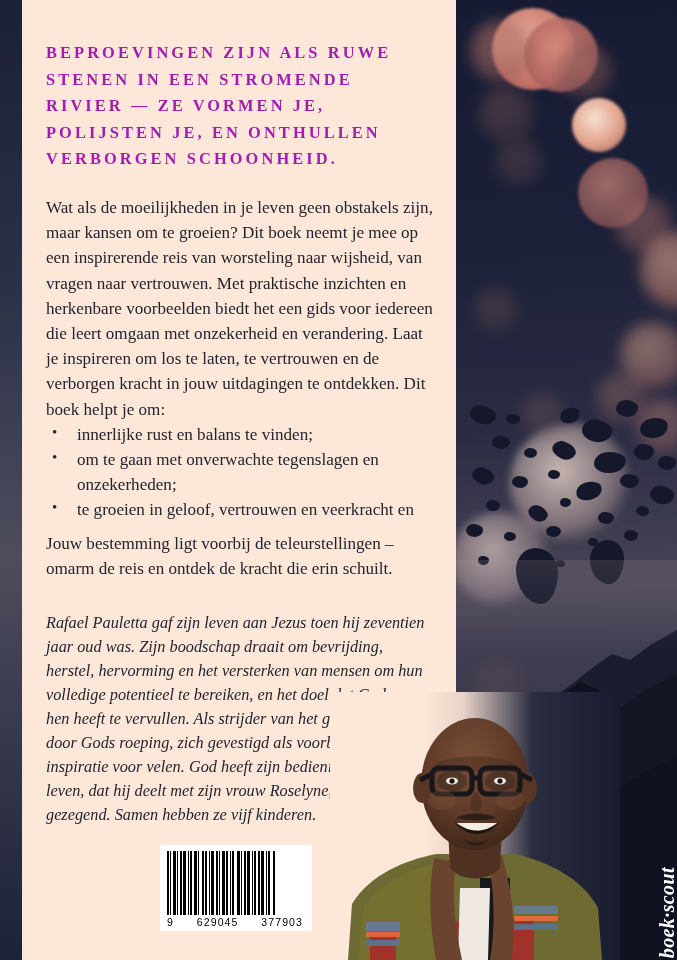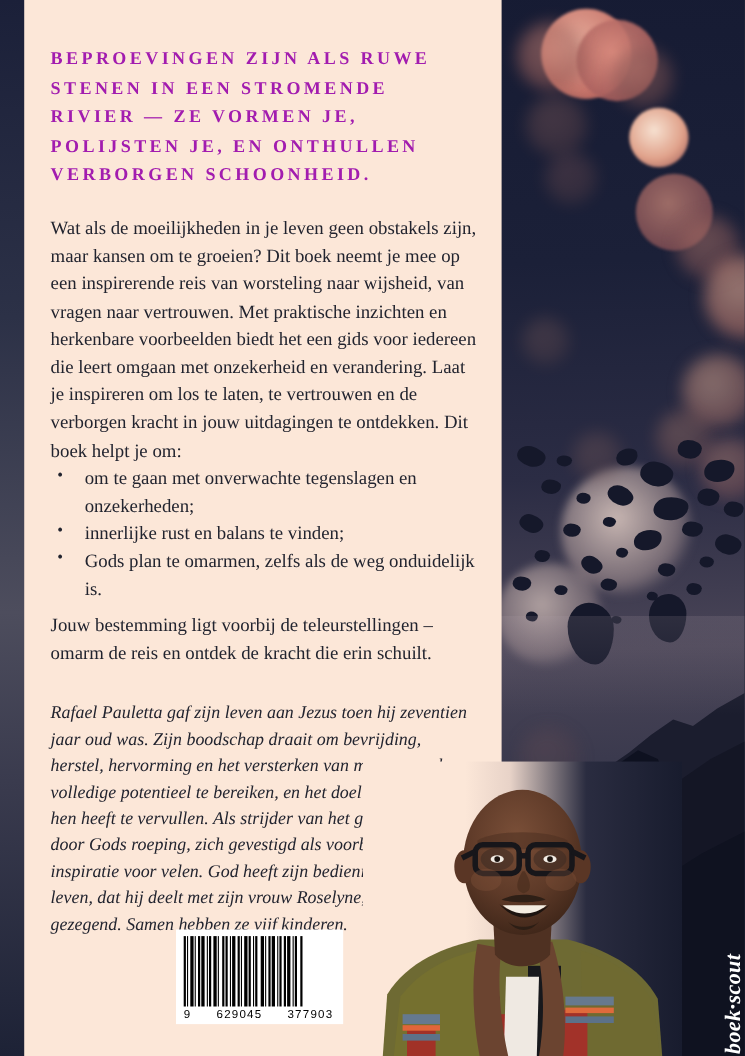--- a/index.html
+++ b/index.html
@@ -287,23 +287,23 @@
 
   <div class="left-strip"></div>
 
   <div class="panel">
 
     <div class="headline">Beproevingen zijn als ruwe stenen in een stromende rivier — ze vormen je, polijsten je, en onthullen verborgen schoonheid.</div>
 
     <p class="body-copy">Wat als de moeilijkheden in je leven geen obstakels zijn, maar kansen om te groeien? Dit boek neemt je mee op een inspirerende reis van worsteling naar wijsheid, van vragen naar vertrouwen. Met praktische inzichten en herkenbare voorbeelden biedt het een gids voor iedereen die leert omgaan met onzekerheid en verandering. Laat je inspireren om los te laten, te vertrouwen en de verborgen kracht in jouw uitdagingen te ontdekken. Dit boek helpt je om:</p>
 
     <ul class="bullets">
+      <li>innerlijke rust en balans te vinden;</li>
       <li>om te gaan met onverwachte tegenslagen en onzekerheden;</li>
-      <li>innerlijke rust en balans te vinden;</li>
-      <li>Gods plan te omarmen, zelfs als de weg onduidelijk is.</li>
+      <li>te groeien in geloof, vertrouwen en veerkracht en</li>
     </ul>
 
     <p class="closing">Jouw bestemming ligt voorbij de teleurstellingen – omarm de reis en ontdek de kracht die erin schuilt.</p>
 
     <p class="bio">Rafael Pauletta gaf zijn leven aan Jezus toen hij zeventien jaar oud was. Zijn boodschap draait om bevrijding, herstel, hervorming en het versterken van mensen om hun volledige potentieel te bereiken, en het doel dat God voor hen heeft te vervullen. Als strijder van het geloof heeft hij, door Gods roeping, zich gevestigd als voorbeeld en inspiratie voor velen. God heeft zijn bediening en zijn leven, dat hij deelt met zijn vrouw Roselyne, rijkelijk gezegend. Samen hebben ze vijf kinderen.</p>
   </div>
 
   <div class="author-photo">
     <svg viewBox="0 0 290 268" width="290" height="268" preserveAspectRatio="none">
       <defs>

